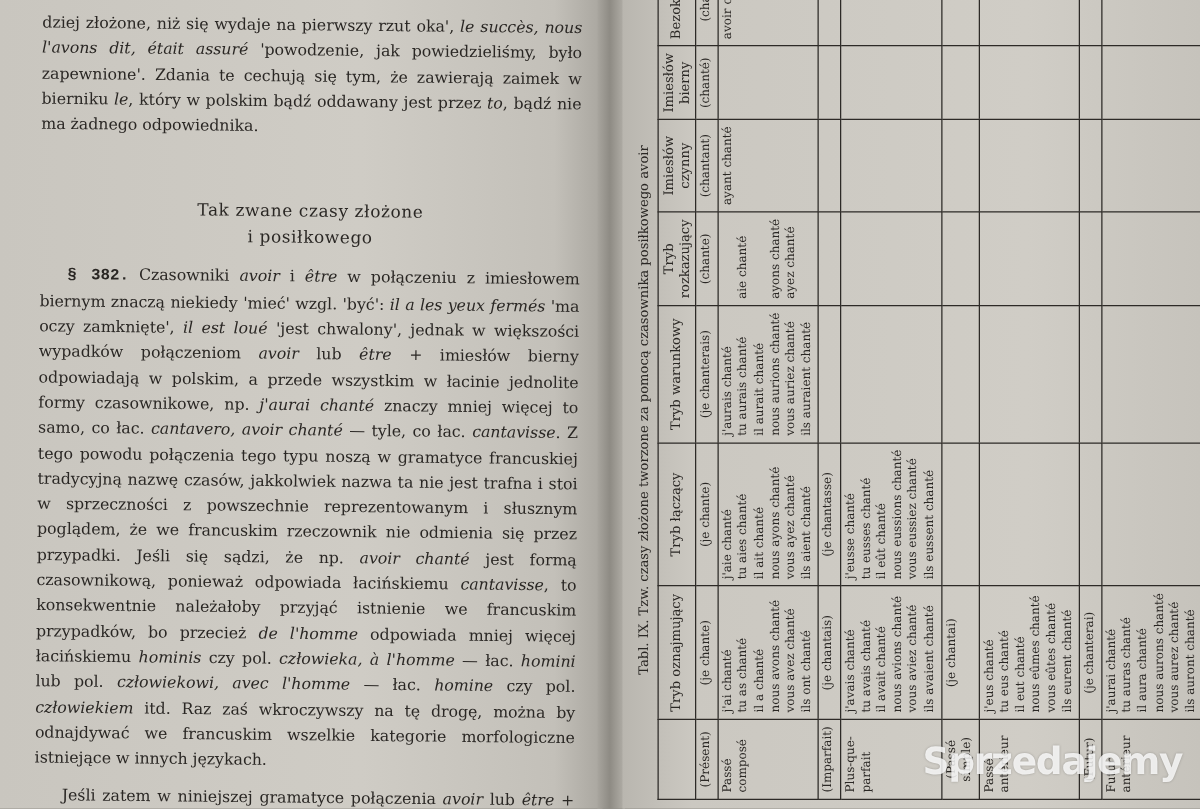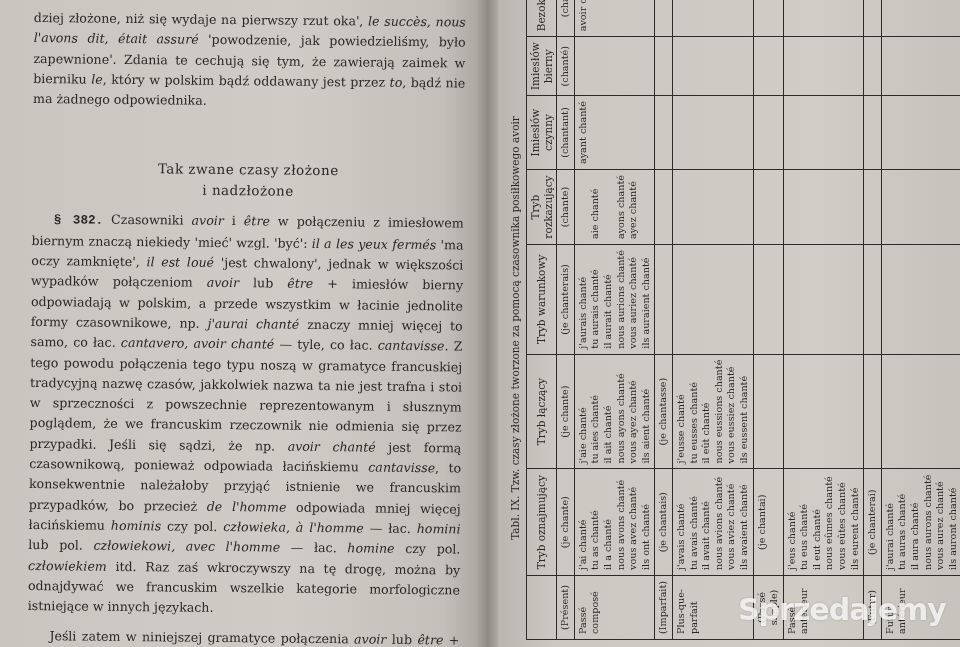--- a/index.html
+++ b/index.html
@@ -30,21 +30,21 @@
   .wm-dot{position:absolute;left:960px;top:597px;width:28px;height:28px;border-radius:50%;background:#d8322b;color:#fde047;font-family:"DejaVu Sans","Liberation Sans",sans-serif;font-weight:bold;font-size:12px;line-height:28px;text-align:center;margin-left:36px;}
 </style>
 </head>
 <body>
 
 <div class="spread">
   <div class="page-left">
     <div class="text">
       <p><span>dziej złożone, niż się wydaje na pierwszy rzut oka', </span><i>le succès, nous l'avons dit, était assuré</i><span> 'powodzenie, jak powiedzieliśmy, było zapewnione'. Zdania te cechują się tym, że zawierają zaimek w bierniku </span><i>le</i><span>, który w polskim bądź oddawany jest przez </span><i>to</i><span>, bądź nie ma żadnego odpowiednika.</span></p>
 
-      <p class="heading"><span>Tak zwane czasy złożone</span><br><span>i nadzłożone</span></p>
+      <p class="heading"><span>Tak zwane czasy złożone</span><br><span>i posiłkowego</span></p>
 
       <p class="indent"><b>§ 382.</b><span> Czasowniki </span><i>avoir</i><span> i </span><i>être</i><span> w połączeniu z imiesłowem biernym znaczą niekiedy 'mieć' wzgl. 'być': </span><i>il a les yeux fermés</i><span> 'ma oczy zamknięte', </span><i>il est loué</i><span> 'jest chwalony', jednak w większości wypadków połączeniom </span><i>avoir</i><span> lub </span><i>être</i><span> + imiesłów bierny odpowiadają w polskim, a przede wszystkim w łacinie jednolite formy czasownikowe, np. </span><i>j'aurai chanté</i><span> znaczy mniej więcej to samo, co łac. </span><i>cantavero, avoir chanté</i><span> — tyle, co łac. </span><i>cantavisse</i><span>. Z tego powodu połączenia tego typu noszą w gramatyce francuskiej tradycyjną nazwę czasów, jakkolwiek nazwa ta nie jest trafna i stoi w sprzeczności z powszechnie reprezentowanym i słusznym poglądem, że we francuskim rzeczownik nie odmienia się przez przypadki. Jeśli się sądzi, że np. </span><i>avoir chanté</i><span> jest formą czasownikową, ponieważ odpowiada łacińskiemu </span><i>cantavisse</i><span>, to konsekwentnie należałoby przyjąć istnienie we francuskim przypadków, bo przecież </span><i>de l'homme</i><span> odpowiada mniej więcej łacińskiemu </span><i>hominis</i><span> czy pol. </span><i>człowieka, à l'homme</i><span> — łac. </span><i>homini</i><span> lub pol. </span><i>człowiekowi, avec l'homme</i><span> — łac. </span><i>homine</i><span> czy pol. </span><i>człowiekiem</i><span> itd. Raz zaś wkroczywszy na tę drogę, można by odnajdywać we francuskim wszelkie kategorie morfologiczne istniejące w innych językach.</span></p>
 
       <p class="indent gap"><span>Jeśli zatem w niniejszej gramatyce połączenia </span><i>avoir</i><span> lub </span><i>être</i><span> + imiesłów bierny nazywane będą czasami, to tylko po to, żeby nie zrażać czytelnika przyzwyczajonego już do tej zniekształcającej istotę języka francuskiego terminologii lub by ułatwić mu ewentualne posługiwanie się innymi podręcznikami.</span></p>
 
     </div>
   </div>
 
   <div class="gutter"></div>
 

